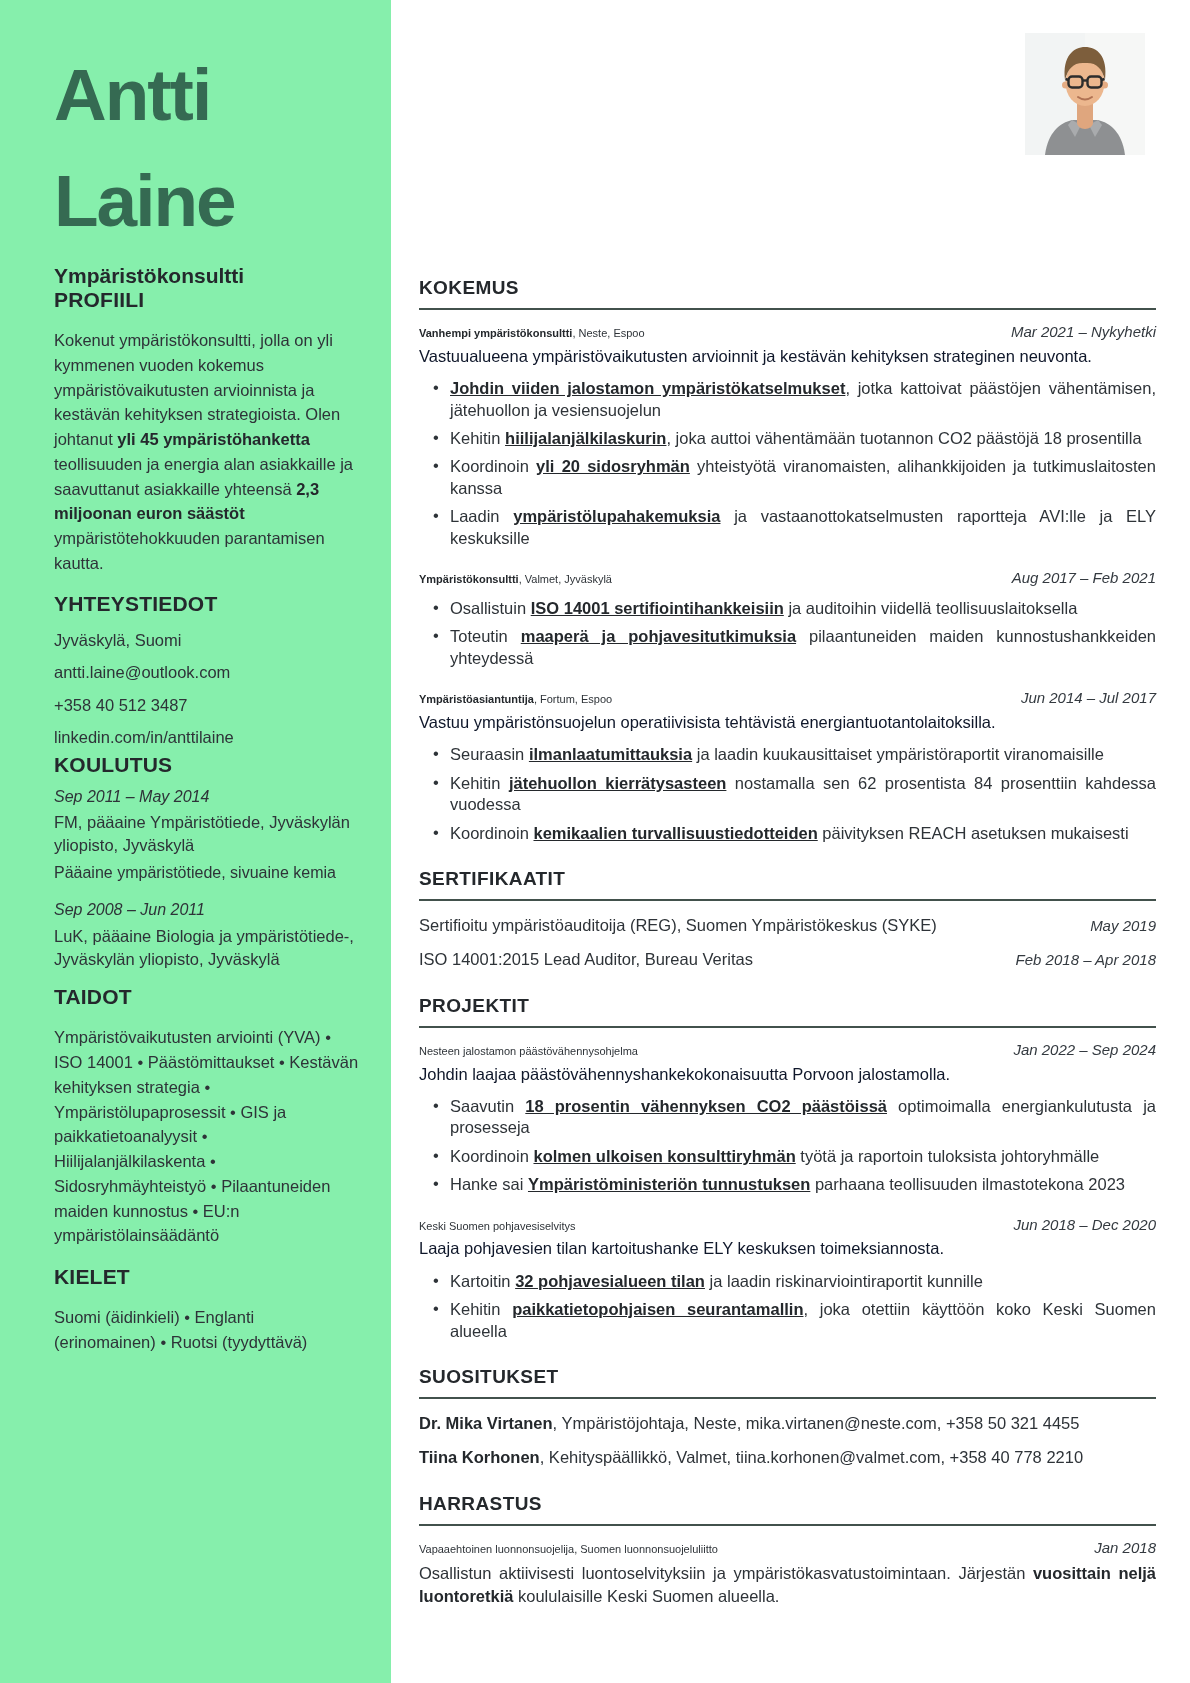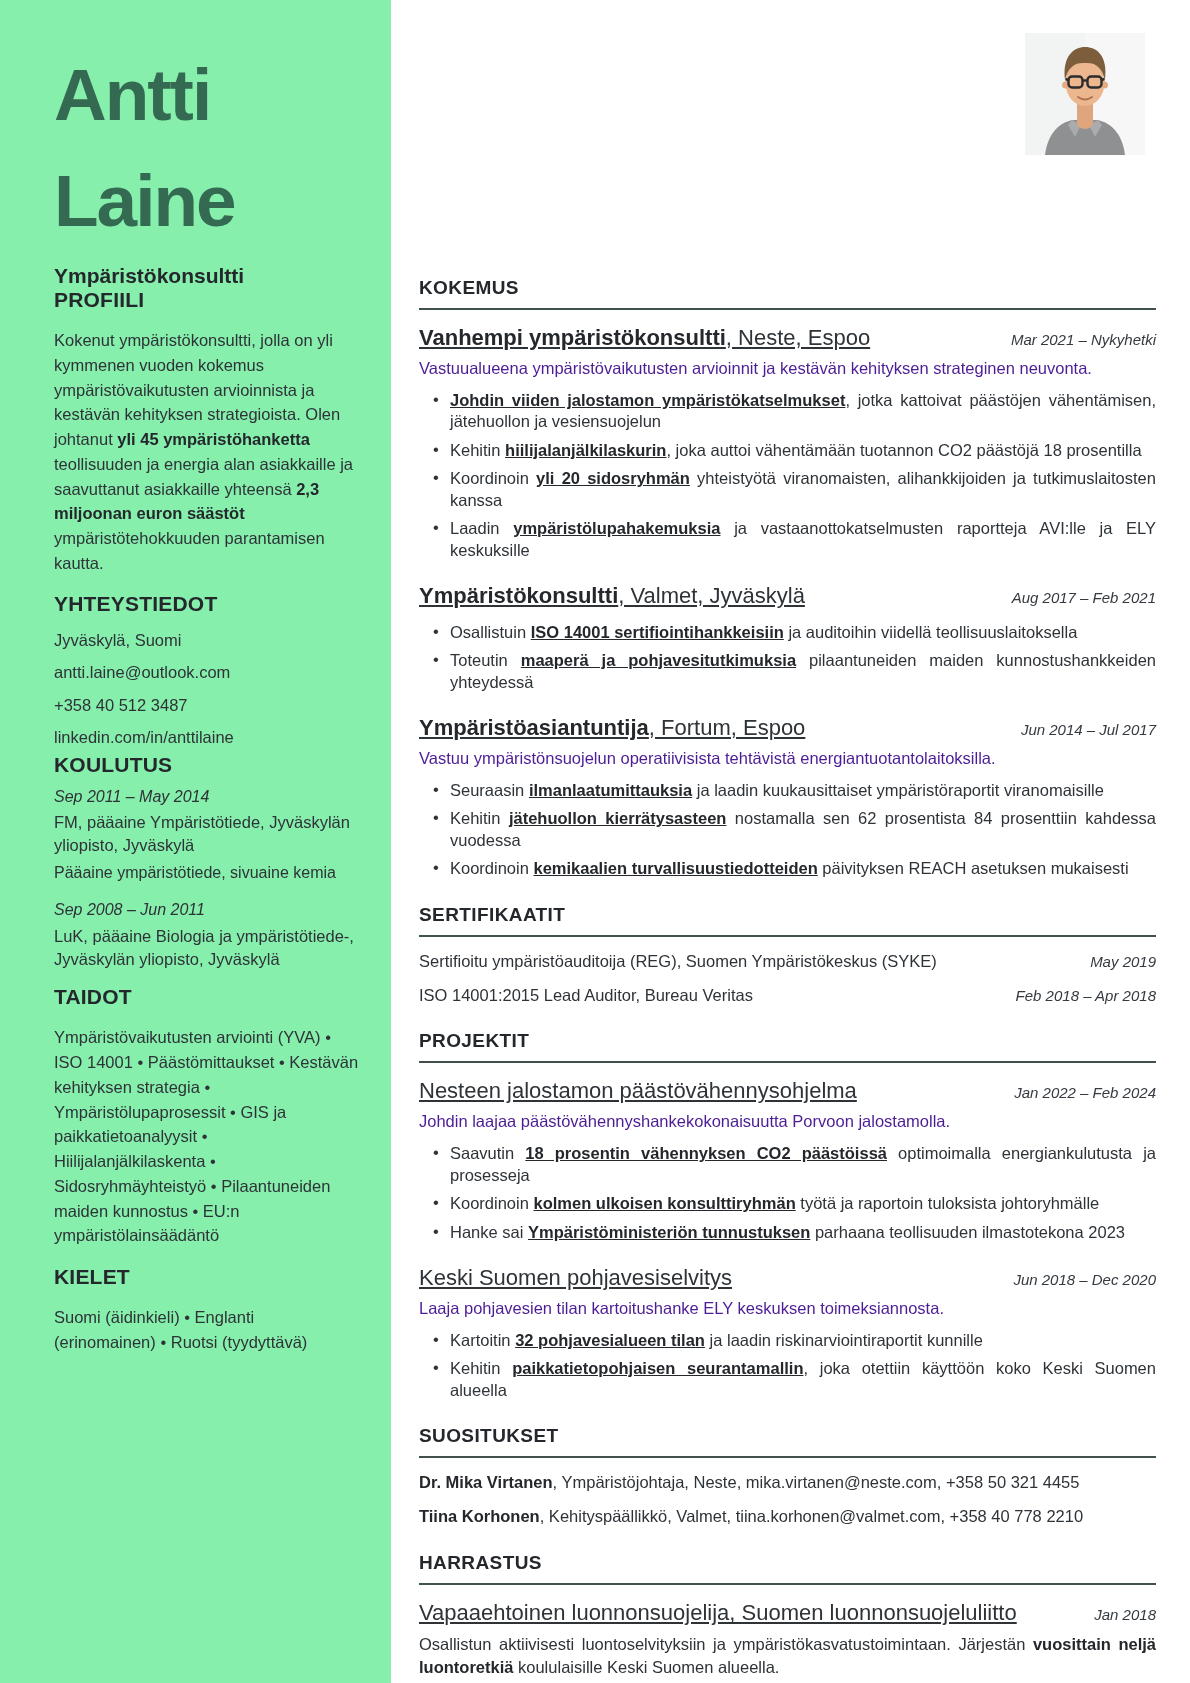--- a/index.html
+++ b/index.html
@@ -47,27 +47,27 @@
     overflow:hidden;background:#f6f7f7;
   }
   .section{margin-bottom:24px;}
   .section-heading{
     font-size:19px;font-weight:700;color:#24282c;letter-spacing:0.4px;
     padding-bottom:9px;border-bottom:2px solid #42514c;margin:0 0 13px 0;
   }
   .entry{margin-top:20px;}
   .entry:first-of-type{margin-top:8px;}
   .entry-head{display:flex;justify-content:space-between;align-items:baseline;}
-  .entry-title{font-size:22px;color:#2e3338;line-height:1.35;text-decoration:underline;}
+  .entry-title{font-size:11px;color:#2e3338;line-height:1.35;}
   .entry-title strong{font-weight:700;color:#24282c;}
   .entry-date{
     font-size:15px;font-style:italic;color:#343a40;white-space:nowrap;
     margin-left:24px;
   }
-  .entry-summary{margin:4px 0 0 0;font-size:16.5px;line-height:1.35;color:#4c1d95;}
+  .entry-summary{margin:4px 0 0 0;font-size:16.5px;line-height:1.35;color:#0f172a;}
   .bullets{list-style:none;margin:11px 0 16px 0;padding:0 0 0 31px;}
   .bullets li{
     position:relative;font-size:16.5px;line-height:1.3;color:#2e3338;
     margin-bottom:7px;text-align:justify;
   }
   .bullets li::before{content:"•";position:absolute;left:-17px;top:-1px;}
   .bullets strong{font-weight:700;color:#24282c;text-decoration:underline;}
   .cert-row{display:flex;justify-content:space-between;align-items:baseline;margin:10px 0 12px 0;}
   .cert-name{font-size:16.5px;color:#2e3338;line-height:1.35;}
   .rec-line{margin:9px 0 11px 0;font-size:16.5px;line-height:1.4;color:#2e3338;}
@@ -207,21 +207,21 @@
           </div>
         </div>
     </section>
 
     <section class="section">
       <h2 class="section-heading">PROJEKTIT</h2>
       <div>
           <div class="entry">
             <div class="entry-head">
               <div class="entry-title">Nesteen jalostamon päästövähennysohjelma</div>
-              <div class="entry-date">Jan 2022 – Feb 2024</div>
+              <div class="entry-date">Jan 2022 – Sep 2024</div>
             </div>
             <p class="entry-summary">Johdin laajaa päästövähennyshankekokonaisuutta Porvoon jalostamolla.</p>
             <ul class="bullets">
               <li>Saavutin <strong>18 prosentin vähennyksen CO2 päästöissä</strong> optimoimalla energiankulutusta ja prosesseja</li>
               <li>Koordinoin <strong>kolmen ulkoisen konsulttiryhmän</strong> työtä ja raportoin tuloksista johtoryhmälle</li>
               <li>Hanke sai <strong>Ympäristöministeriön tunnustuksen</strong> parhaana teollisuuden ilmastotekona 2023</li>
             </ul>
           </div>
           <div class="entry">
             <div class="entry-head">

